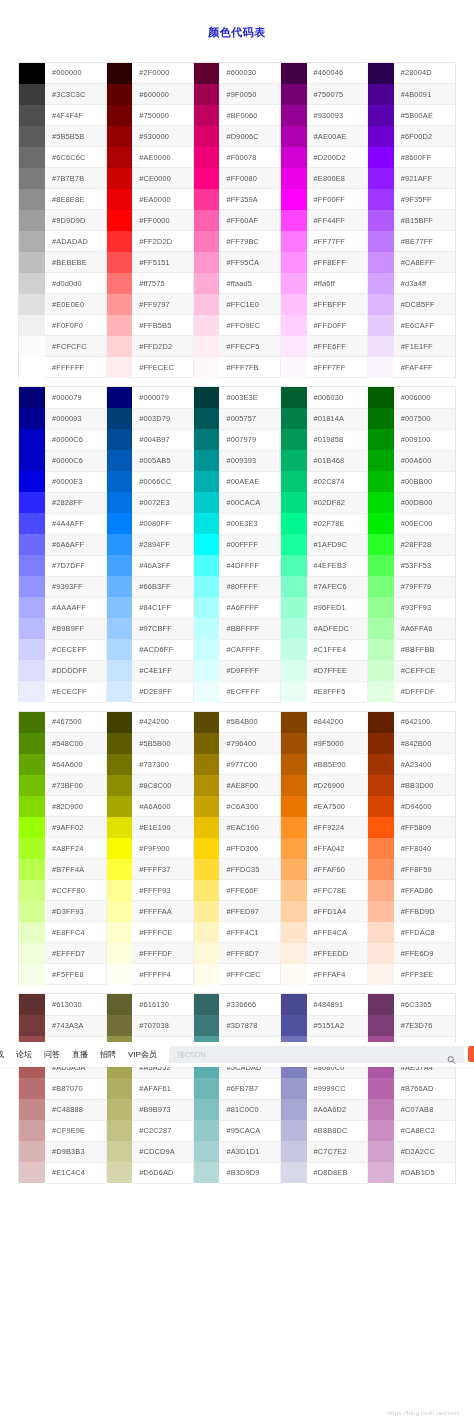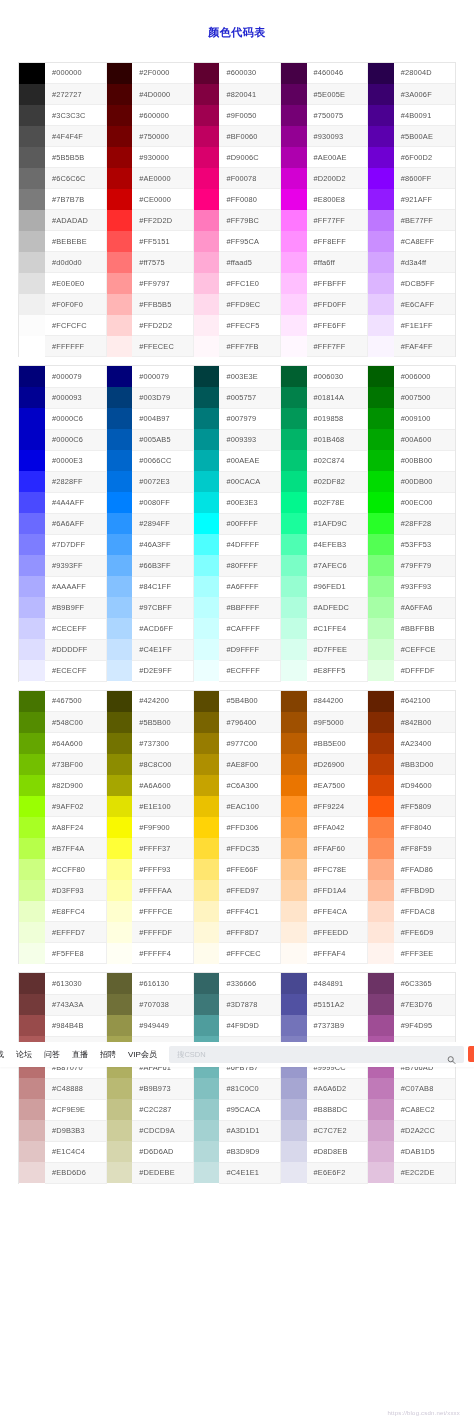--- a/index.html
+++ b/index.html
@@ -146,32 +146,20 @@
             <td class="sw" style="background: rgb(47, 0, 0);"></td>
             <td class="code">#2F0000</td>
             <td class="sw" style="background: rgb(96, 0, 48);"></td>
             <td class="code">#600030</td>
             <td class="sw" style="background: rgb(70, 0, 70);"></td>
             <td class="code">#460046</td>
             <td class="sw" style="background: rgb(40, 0, 77);"></td>
             <td class="code last">#28004D</td>
           </tr>
           <tr>
-            <td class="sw" style="background: rgb(39, 39, 39);"></td>
-            <td class="code">#272727</td>
-            <td class="sw" style="background: rgb(77, 0, 0);"></td>
-            <td class="code">#4D0000</td>
-            <td class="sw" style="background: rgb(130, 0, 65);"></td>
-            <td class="code">#820041</td>
-            <td class="sw" style="background: rgb(94, 0, 94);"></td>
-            <td class="code">#5E005E</td>
-            <td class="sw" style="background: rgb(58, 0, 111);"></td>
-            <td class="code last">#3A006F</td>
-          </tr>
-          <tr>
             <td class="sw" style="background: rgb(60, 60, 60);"></td>
             <td class="code">#3C3C3C</td>
             <td class="sw" style="background: rgb(96, 0, 0);"></td>
             <td class="code">#600000</td>
             <td class="sw" style="background: rgb(159, 0, 80);"></td>
             <td class="code">#9F0050</td>
             <td class="sw" style="background: rgb(117, 0, 117);"></td>
             <td class="code">#750075</td>
             <td class="sw" style="background: rgb(75, 0, 145);"></td>
             <td class="code last">#4B0091</td>
@@ -218,20 +206,44 @@
             <td class="sw" style="background: rgb(206, 0, 0);"></td>
             <td class="code">#CE0000</td>
             <td class="sw" style="background: rgb(255, 0, 128);"></td>
             <td class="code">#FF0080</td>
             <td class="sw" style="background: rgb(232, 0, 232);"></td>
             <td class="code">#E800E8</td>
             <td class="sw" style="background: rgb(146, 26, 255);"></td>
             <td class="code last">#921AFF</td>
           </tr>
           <tr>
+            <td class="sw" style="background: rgb(142, 142, 142);"></td>
+            <td class="code">#8E8E8E</td>
+            <td class="sw" style="background: rgb(234, 0, 0);"></td>
+            <td class="code">#EA0000</td>
+            <td class="sw" style="background: rgb(255, 53, 154);"></td>
+            <td class="code">#FF359A</td>
+            <td class="sw" style="background: rgb(255, 0, 255);"></td>
+            <td class="code">#FF00FF</td>
+            <td class="sw" style="background: rgb(159, 53, 255);"></td>
+            <td class="code last">#9F35FF</td>
+          </tr>
+          <tr>
+            <td class="sw" style="background: rgb(157, 157, 157);"></td>
+            <td class="code">#9D9D9D</td>
+            <td class="sw" style="background: rgb(255, 0, 0);"></td>
+            <td class="code">#FF0000</td>
+            <td class="sw" style="background: rgb(255, 96, 175);"></td>
+            <td class="code">#FF60AF</td>
+            <td class="sw" style="background: rgb(255, 68, 255);"></td>
+            <td class="code">#FF44FF</td>
+            <td class="sw" style="background: rgb(177, 91, 255);"></td>
+            <td class="code last">#B15BFF</td>
+          </tr>
+          <tr>
             <td class="sw" style="background: rgb(173, 173, 173);"></td>
             <td class="code">#ADADAD</td>
             <td class="sw" style="background: rgb(255, 45, 45);"></td>
             <td class="code">#FF2D2D</td>
             <td class="sw" style="background: rgb(255, 121, 188);"></td>
             <td class="code">#FF79BC</td>
             <td class="sw" style="background: rgb(255, 119, 255);"></td>
             <td class="code">#FF77FF</td>
             <td class="sw" style="background: rgb(190, 119, 255);"></td>
             <td class="code last">#BE77FF</td>
@@ -765,32 +777,20 @@
             <td class="sw" style="background: rgb(225, 196, 196);"></td>
             <td class="code">#E1C4C4</td>
             <td class="sw" style="background: rgb(214, 214, 173);"></td>
             <td class="code">#D6D6AD</td>
             <td class="sw" style="background: rgb(179, 217, 217);"></td>
             <td class="code">#B3D9D9</td>
             <td class="sw" style="background: rgb(216, 216, 235);"></td>
             <td class="code">#D8D8EB</td>
             <td class="sw" style="background: rgb(218, 177, 213);"></td>
             <td class="code last">#DAB1D5</td>
-          </tr>
-          <tr>
-            <td class="sw" style="background: rgb(235, 214, 214);"></td>
-            <td class="code">#EBD6D6</td>
-            <td class="sw" style="background: rgb(222, 222, 190);"></td>
-            <td class="code">#DEDEBE</td>
-            <td class="sw" style="background: rgb(196, 225, 225);"></td>
-            <td class="code">#C4E1E1</td>
-            <td class="sw" style="background: rgb(230, 230, 242);"></td>
-            <td class="code">#E6E6F2</td>
-            <td class="sw" style="background: rgb(226, 194, 222);"></td>
-            <td class="code last">#E2C2DE</td>
           </tr>
         </tbody>
       </table>
   </div>
 
   <div class="csdn-bar" id="csdn-bar" style="top: 1042px;">
     <div class="csdn-nav" id="csdn-nav">
         <div class="csdn-nav-item clipped">载</div>
         <div class="csdn-nav-item">论坛</div>
         <div class="csdn-nav-item">问答</div>

